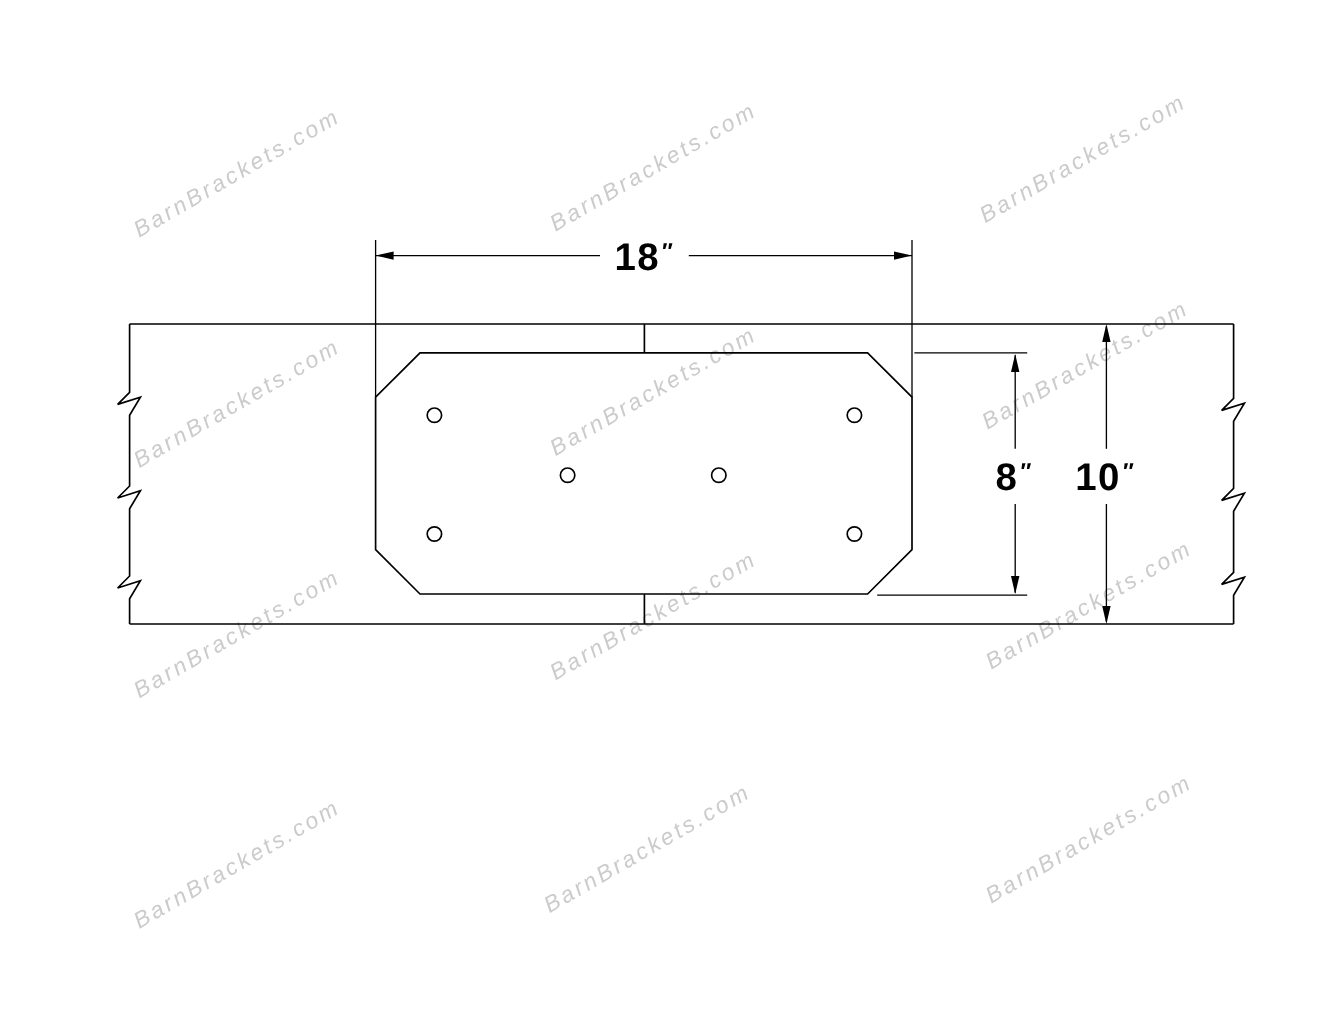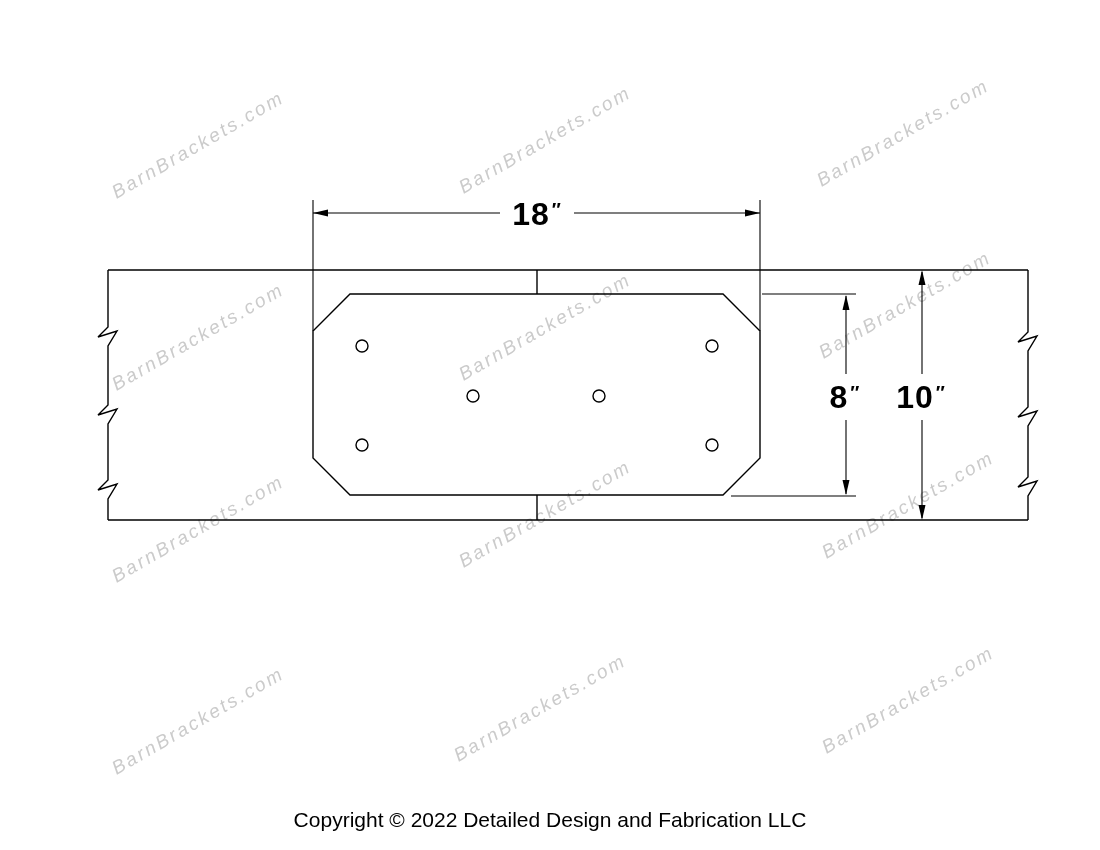--- a/index.html
+++ b/index.html
@@ -122,14 +122,13 @@
 
     <g>
       <path class="dim" d="M922,272 V374"></path>
       <path class="dim" d="M922,420 V518"></path>
       <polygon class="arrow" points="922,270 918.5,285 925.5,285"></polygon>
       <polygon class="arrow" points="922,520 918.5,505 925.5,505"></polygon>
       <text class="dimtext" x="921" y="408" text-anchor="middle"><tspan>10</tspan><tspan class="unit" dy="-9" dx="2">″</tspan></text>
     </g>
   </svg>
 
-  <div class="copyright">Copyright © 2022 Detailed Design and Fabrication LLC</div>
 </div>
 
 </body></html>

